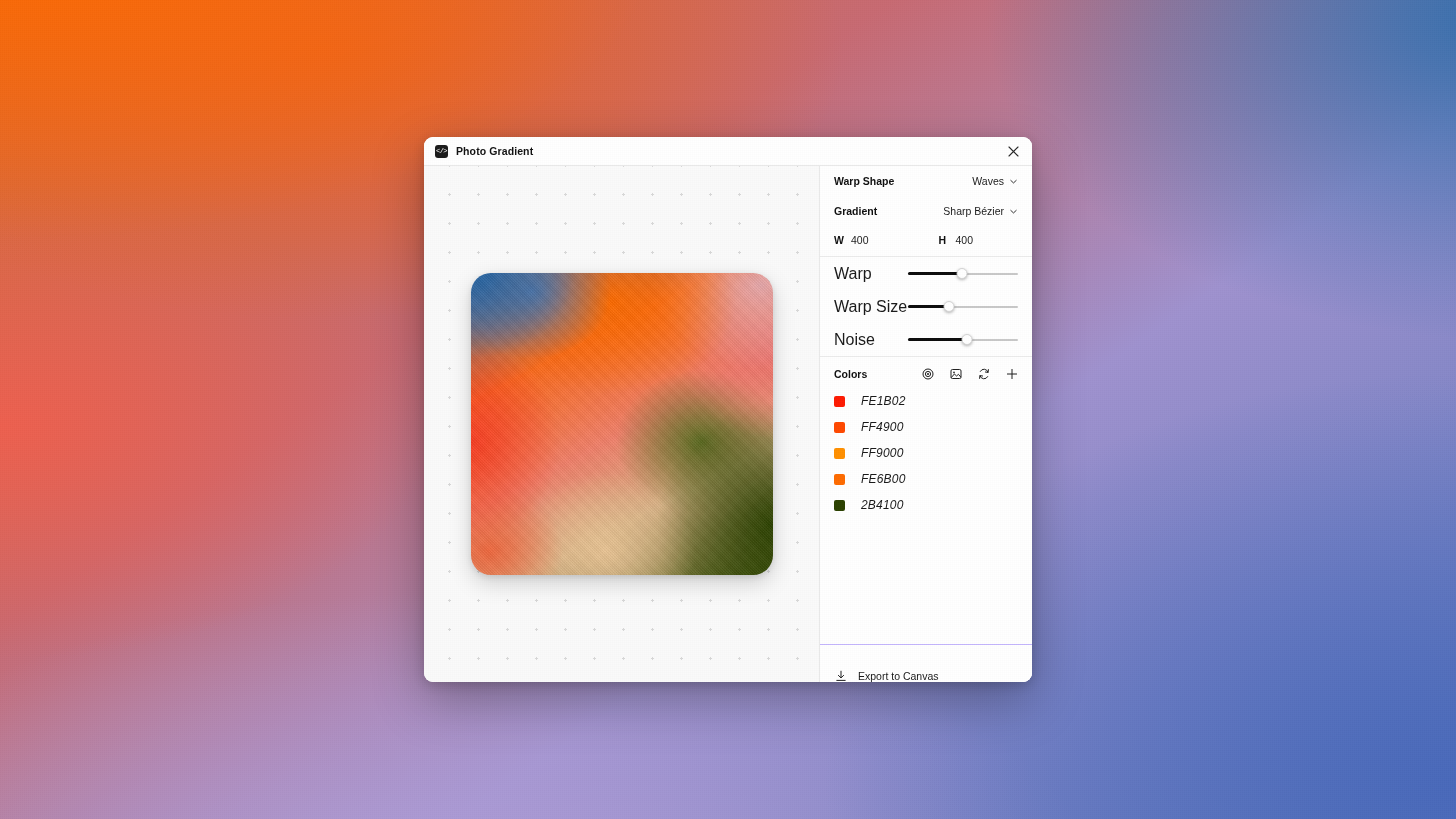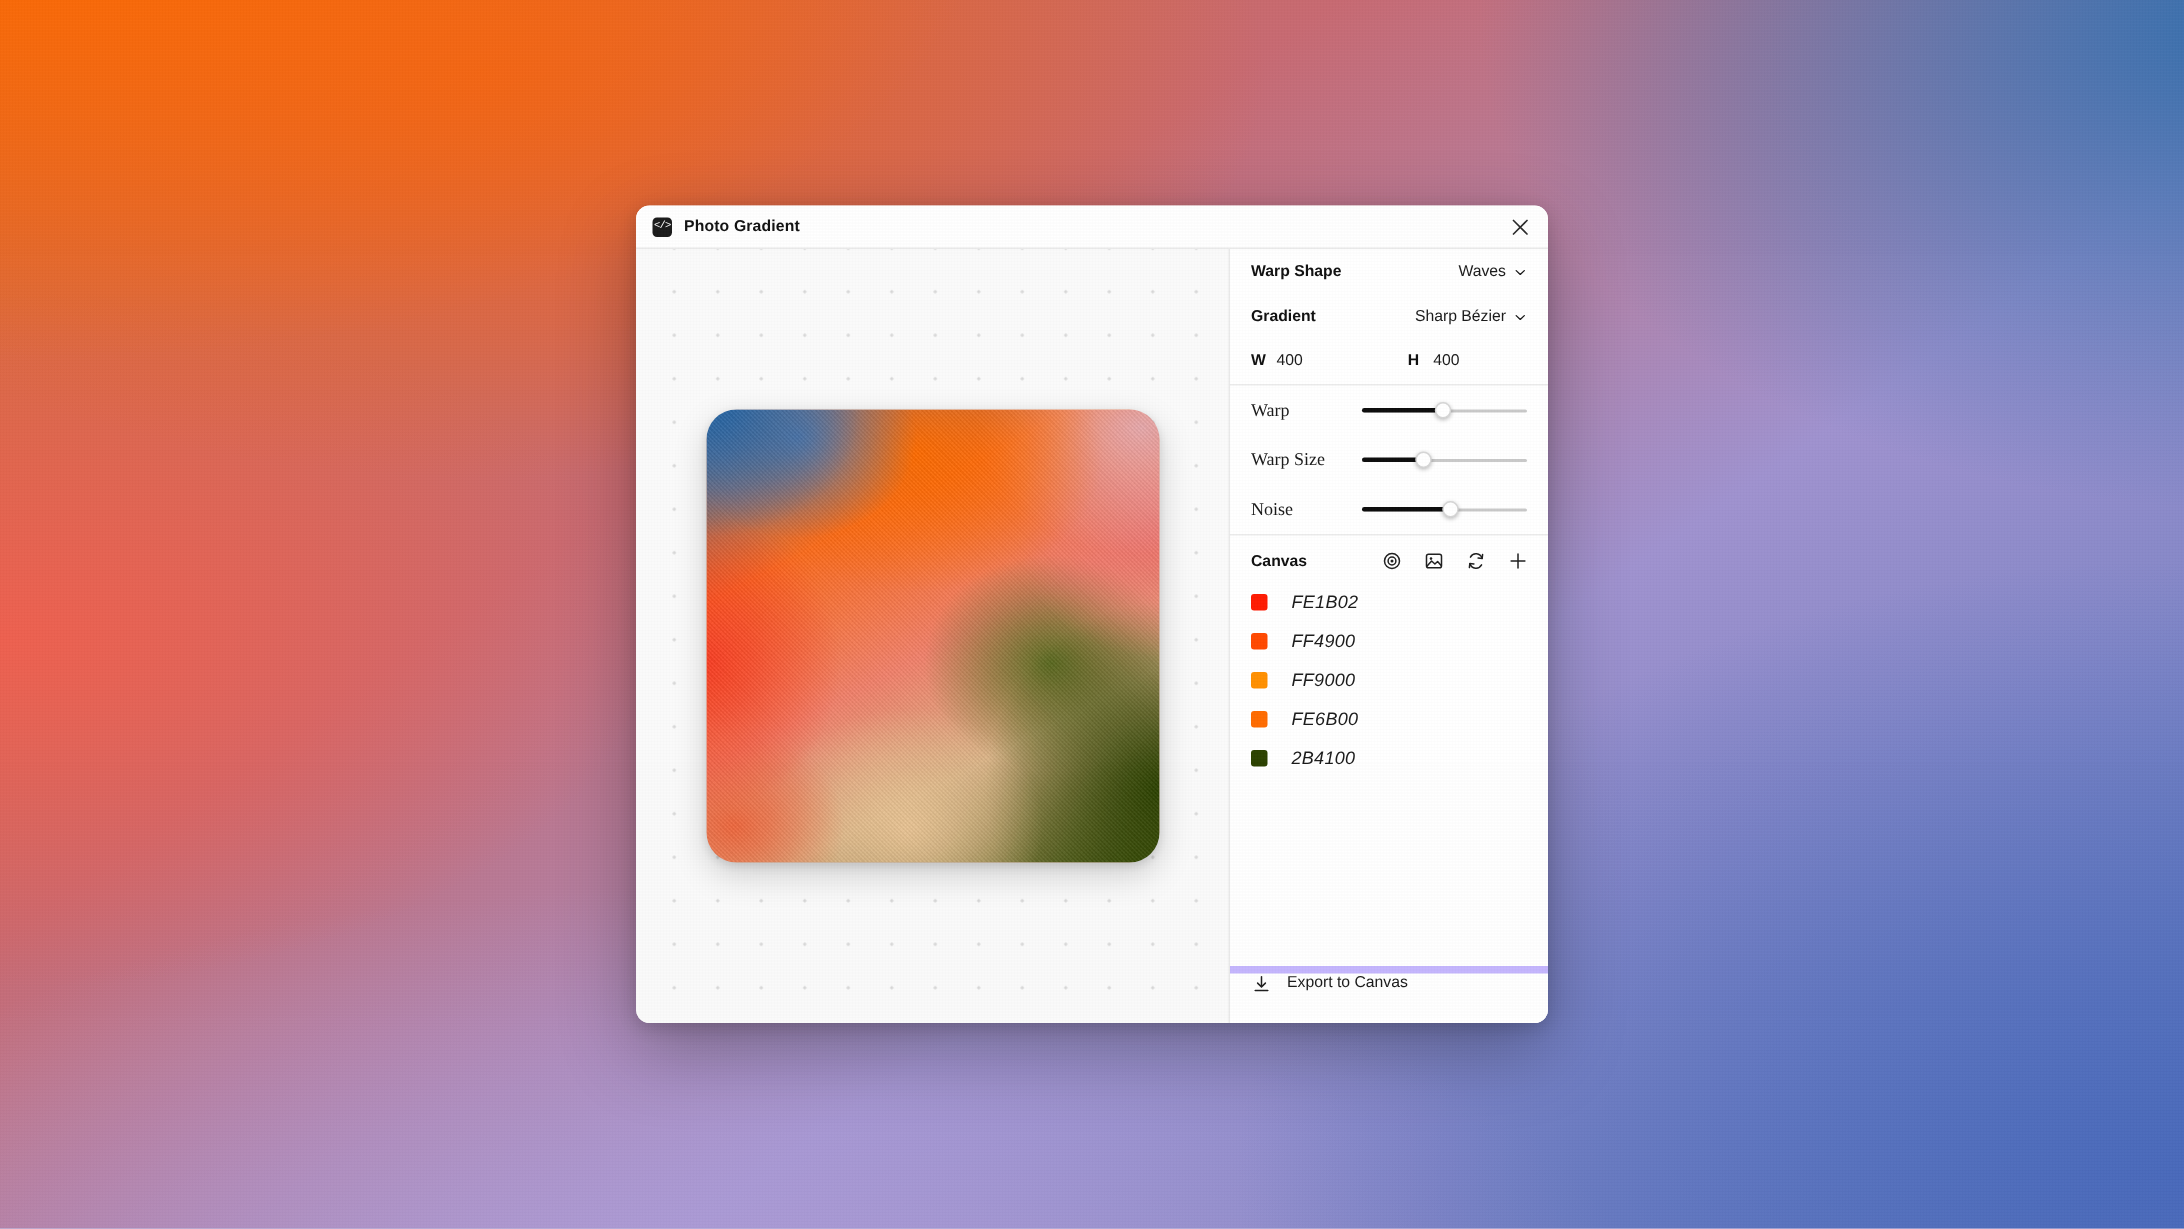--- a/index.html
+++ b/index.html
@@ -190,25 +190,24 @@
   }
   #dim-h-group { margin-left: 70px; }
 
   
   .slider-row {
     display: flex;
     align-items: center;
     height: 33px;
   }
   .slider-label {
-    font-size: 12px;
+    font-size: 16px;
     color: #1a1a1a;
     width: 74px;
     flex: 0 0 74px;
-    font-family: Liberation Serif, serif;
   }
   .slider {
     position: relative;
     flex: 1;
     height: 14px;
     display: flex;
     align-items: center;
     cursor: pointer;
   }
   .slider-track {
@@ -283,24 +282,24 @@
     margin-left: 16px;
     font-size: 12px;
     color: #1a1a1a;
     letter-spacing: .2px;
     font-style: italic;
   }
 
   
   #export-footer {
     flex: 0 0 auto;
-    border-top: 5px solid #c4b5fd;
+    border-top: 1px solid #c4b5fd;
     height: 38px;
     display: flex;
-    align-items: flex-start;
+    align-items: flex-end;
     padding: 0 14px;
     cursor: pointer;
     background: #fff;
   }
   #export-icon { width: 13px; height: 13px; color: #1f1f1f; display: flex; align-items: center; justify-content: center; }
   #export-icon svg { display: block; }
   #export-label {
     margin-left: 11px;
     font-size: 10.5px;
     color: #1a1a1a;
@@ -394,21 +393,21 @@
               <div class="slider-fill" style="width: 54%;"></div>
               <div class="slider-thumb" style="left: 54%;"></div>
             </div>
           </div>
         </div>
 
         <div class="divider"></div>
 
         <div class="panel-section">
           <div id="colors-header">
-            <span id="colors-title">Canvas</span>
+            <span id="colors-title">Colors</span>
             <div id="colors-actions">
 
               <div class="icon-btn">
                 <svg width="12" height="12" viewBox="0 0 12 12">
                   <circle cx="6" cy="6" r="5" stroke="currentColor" stroke-width="1" fill="none"></circle>
                   <circle cx="6" cy="6" r="2.6" stroke="currentColor" stroke-width="1" fill="none"></circle>
                   <circle cx="6" cy="6" r="1" fill="currentColor"></circle>
                 </svg>
               </div>
 

